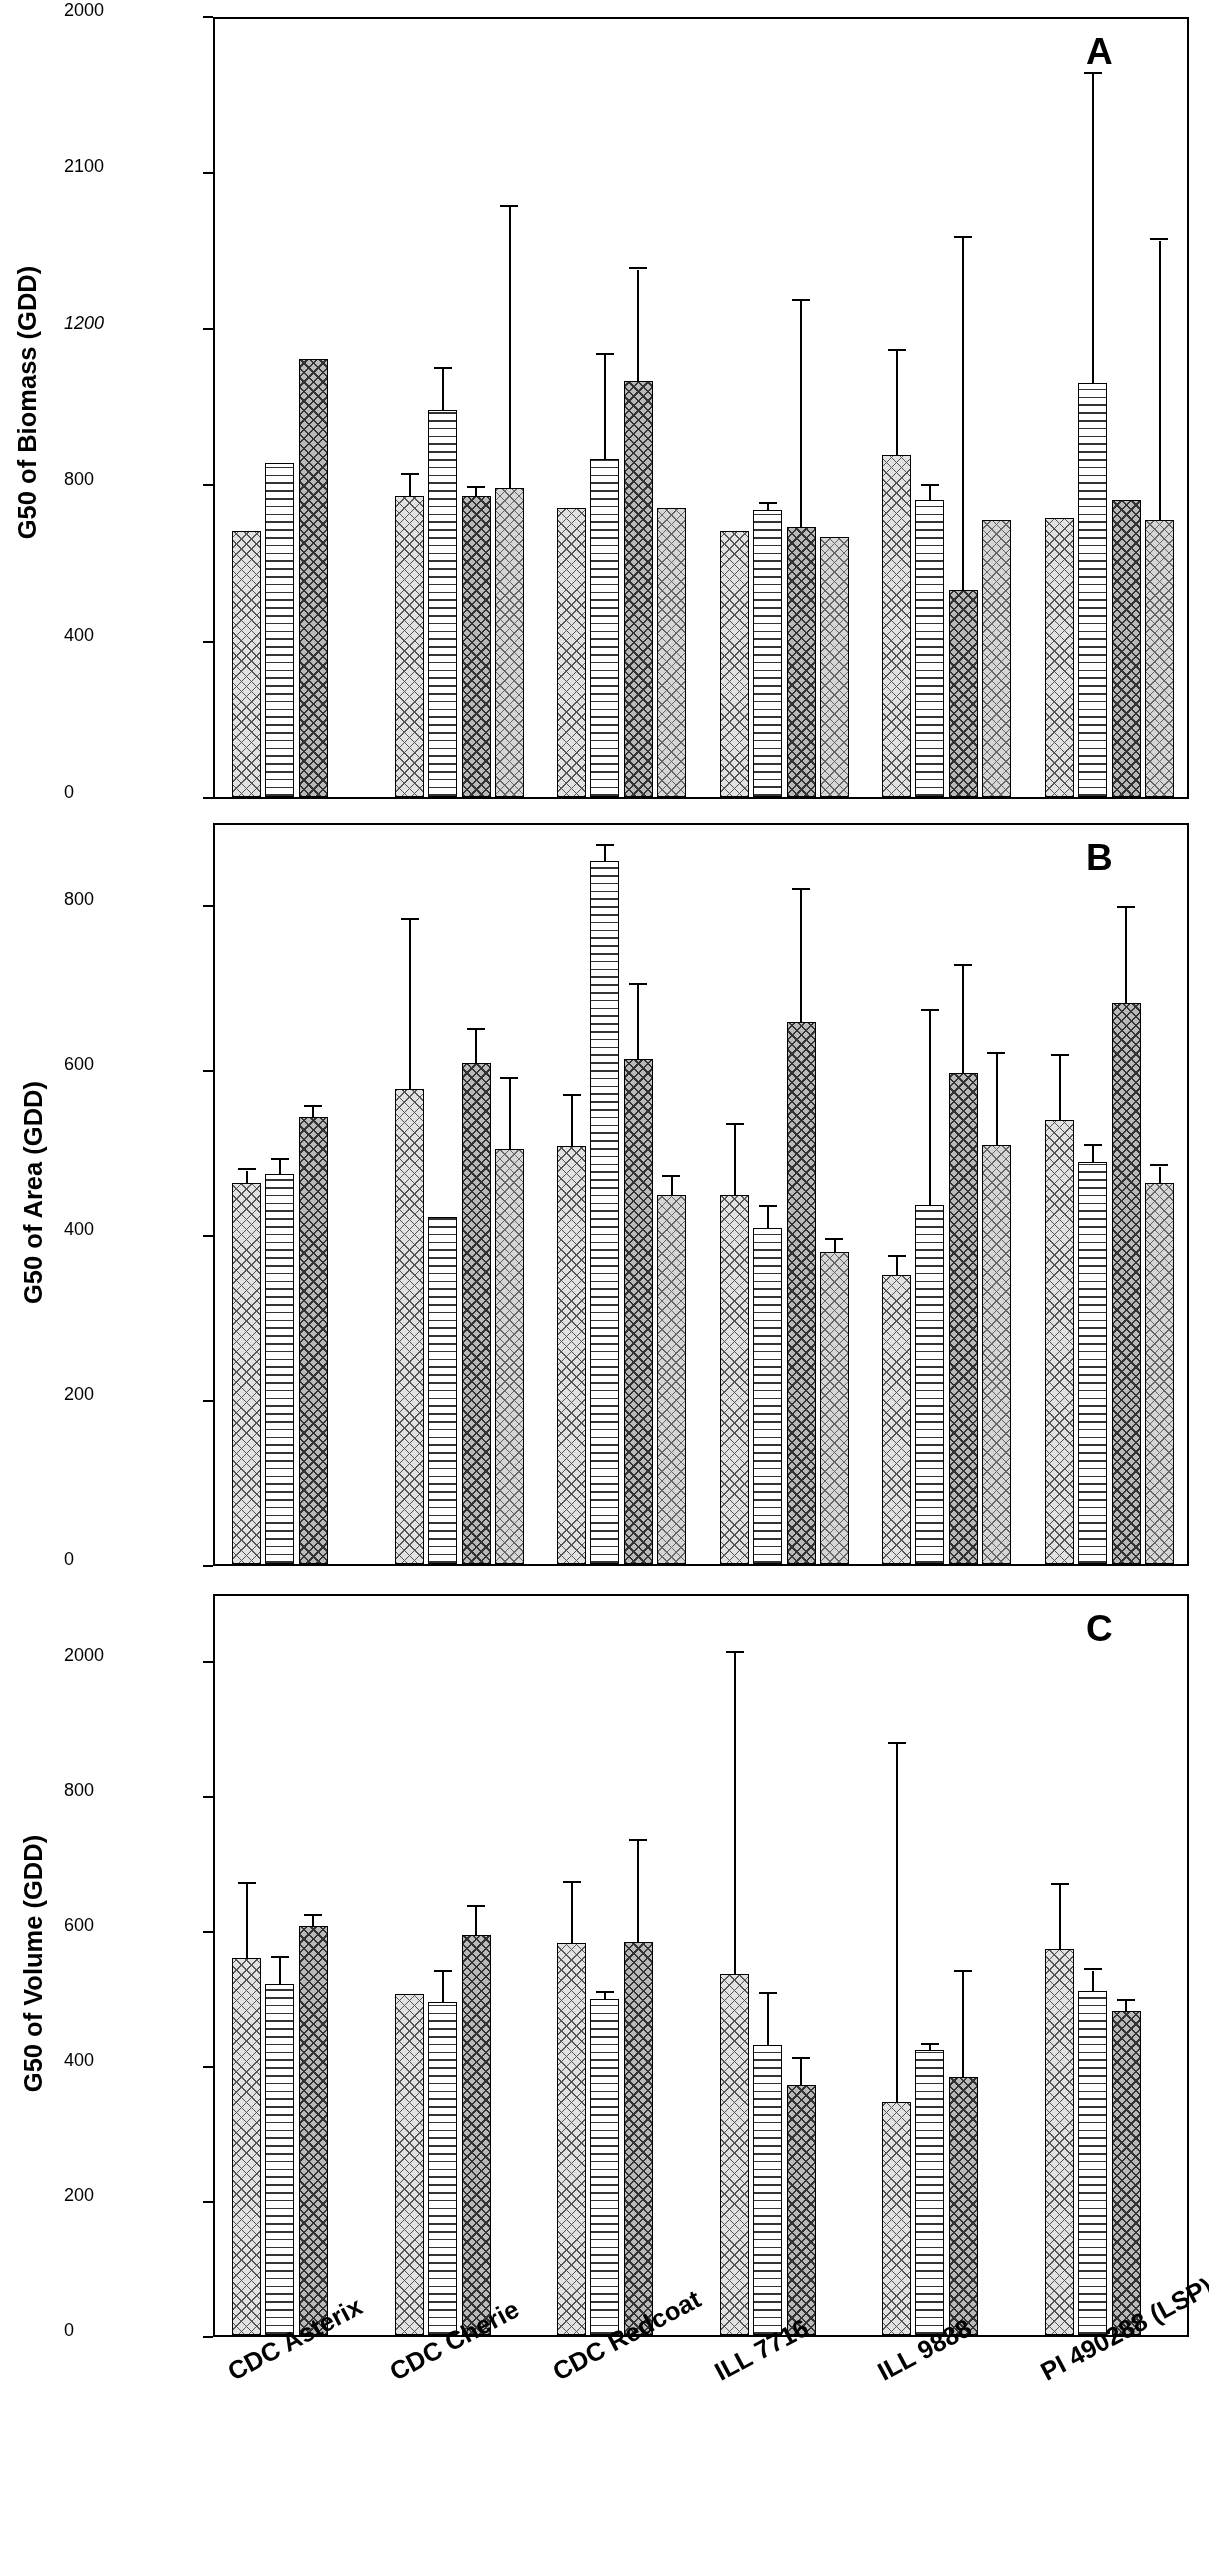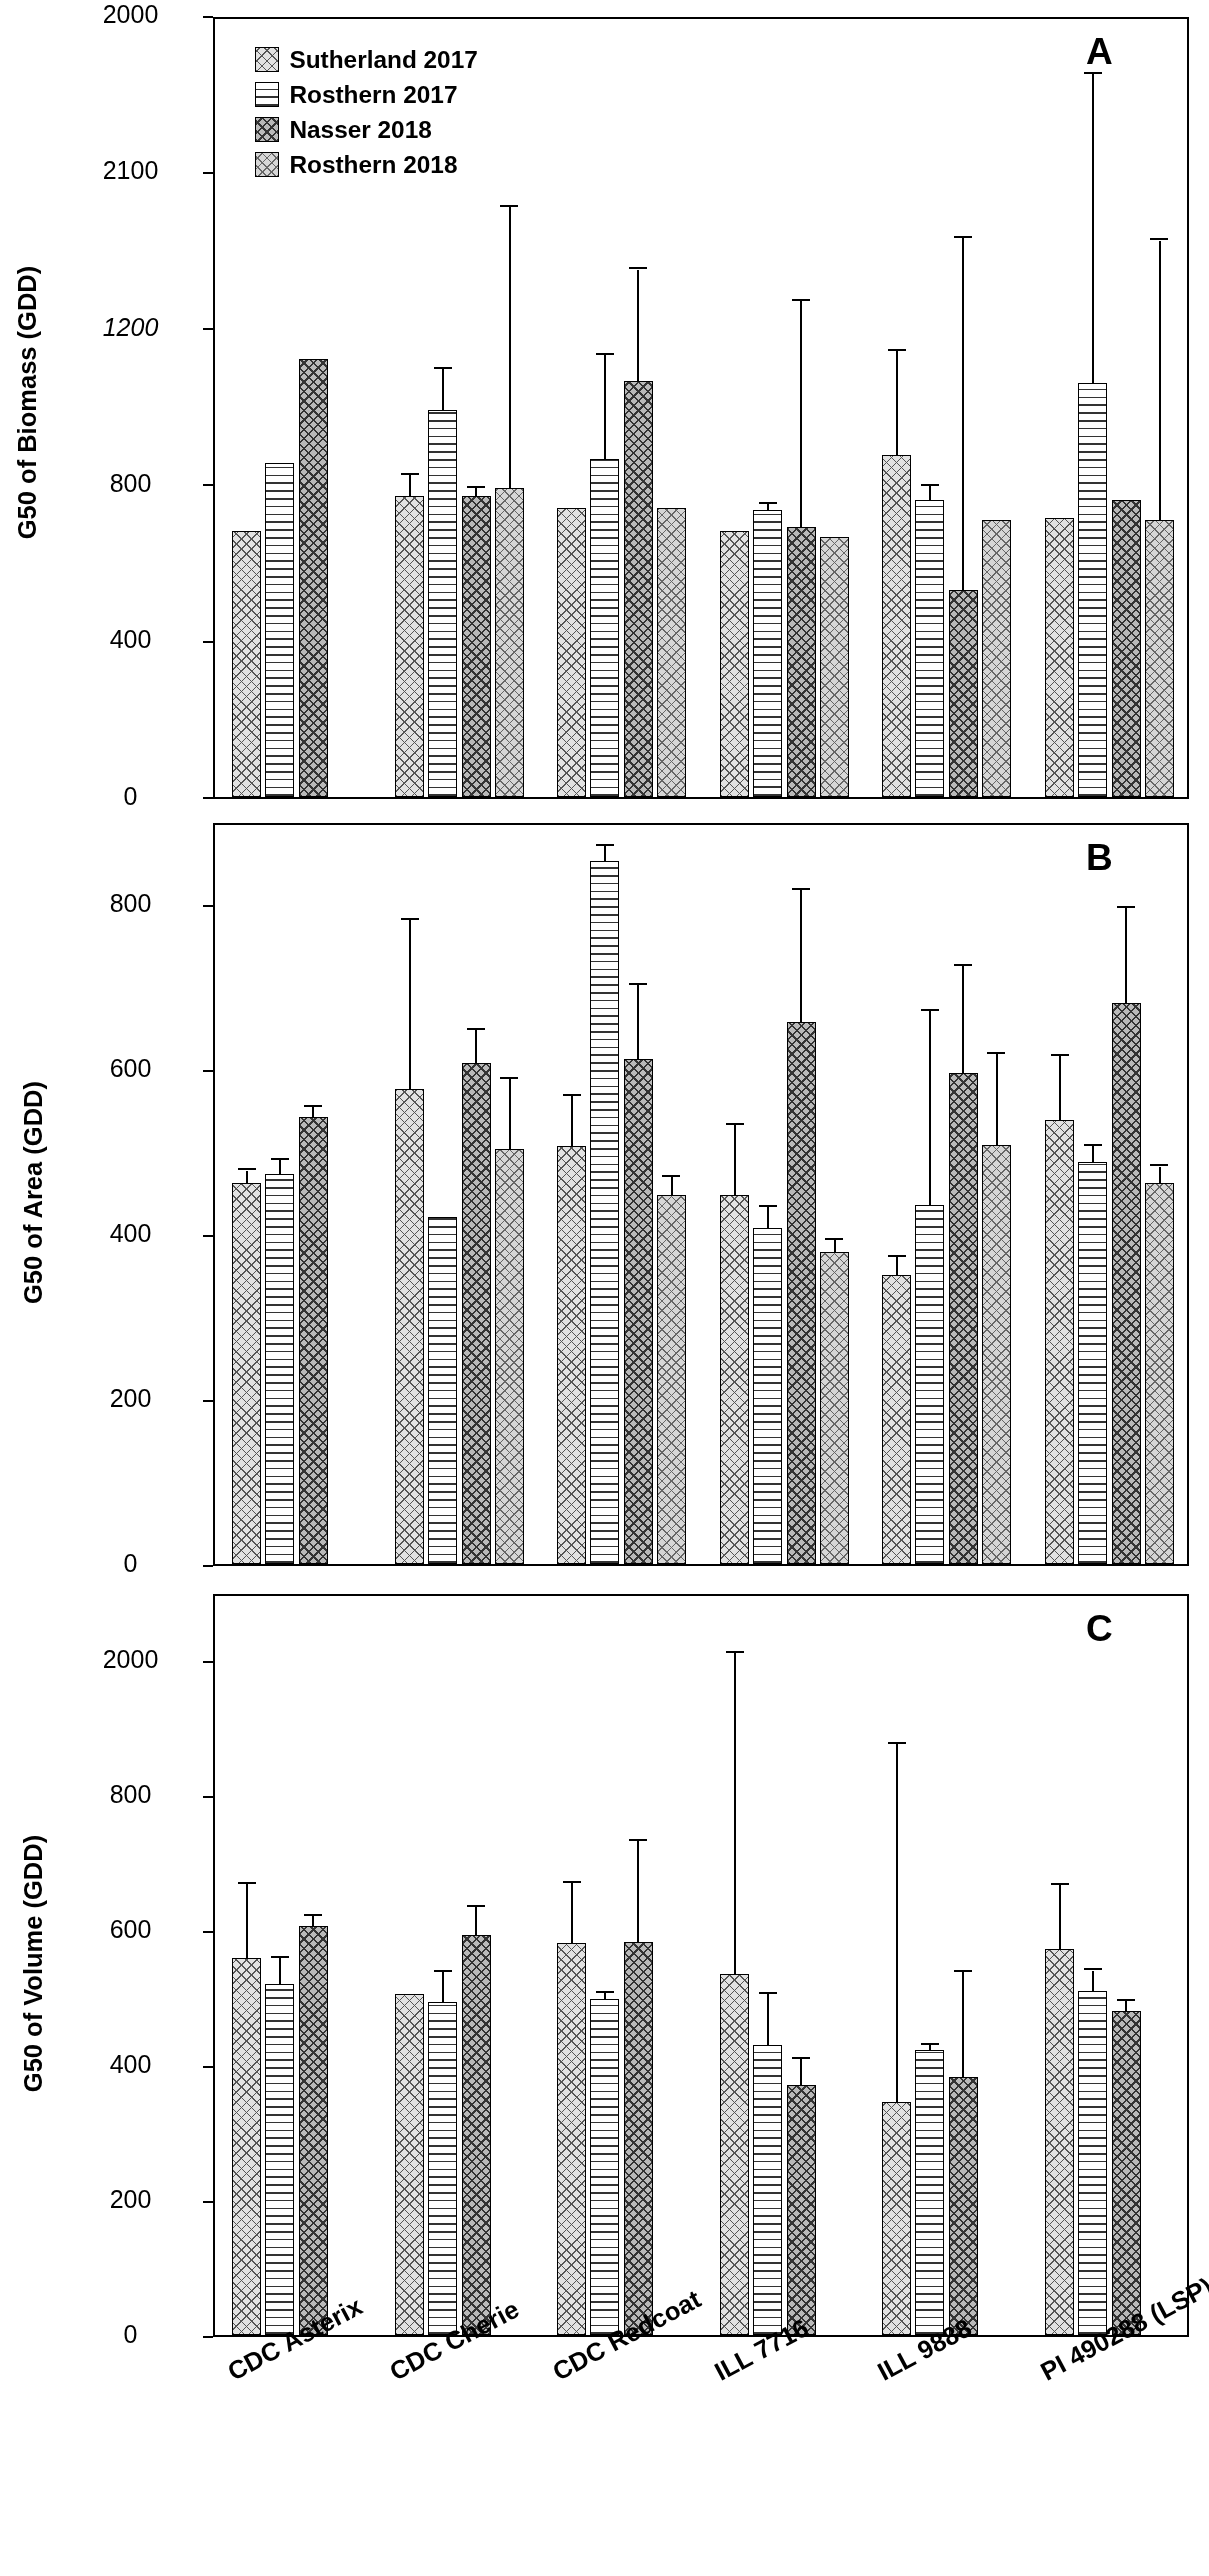--- a/index.html
+++ b/index.html
@@ -10,21 +10,21 @@
   .axisbox{position:absolute;border:2.2px solid #000;box-sizing:border-box;background:#fff;}
 
   .ylabel{
     position:absolute;
     transform-origin:center center;
     transform:rotate(-90deg);
     white-space:nowrap;
     font-size:25.5px;font-weight:bold;letter-spacing:0px;
     text-align:center;
   }
-  .ytick{position:absolute;right:16px;text-align:center;font-size:25px;white-space:nowrap;}
+  .ytick{position:absolute;right:16px;text-align:left;font-size:18px;white-space:nowrap;}
   .ytickmark{position:absolute;background:#000;height:2.2px;width:10px;}
   .panel-letter{position:absolute;font-size:37px;font-weight:bold;}
 
   .plot{position:absolute;overflow:visible;}
   .group{position:absolute;bottom:0;height:100%;}
   .bar{position:absolute;bottom:0;border:1.7px solid #000;box-sizing:border-box;}
   .err{position:absolute;width:1.7px;background:#000;}
   .errcap{position:absolute;height:1.7px;background:#000;}
 
   
@@ -150,38 +150,20 @@
             <div class="bar p-crossdark" style="left: 84px; width: 29px; height: 297px;"></div>
             <div class="bar p-crosslight" style="left: 117px; width: 29px; height: 277px;"></div>
             <div class="err" style="left: 131px; bottom: 277px; height: 279px;"></div>
             <div class="errcap" style="left: 122px; bottom: 557px; width: 18px;"></div>
           </div>
         </div>
     </div>
 
     <div class="panel-letter" style="left:1086px;top:30.5px;">A</div>
 
-    <div class="legend" style="left:255px;top:42px;">
-      <div class="legend-row">
-        <span class="legend-swatch p-cross"></span>
-        <span class="legend-label">Sutherland 2017</span>
-      </div>
-      <div class="legend-row">
-        <span class="legend-swatch p-hlines"></span>
-        <span class="legend-label">Rosthern 2017</span>
-      </div>
-      <div class="legend-row">
-        <span class="legend-swatch p-crossdark"></span>
-        <span class="legend-label">Nasser 2018</span>
-      </div>
-      <div class="legend-row">
-        <span class="legend-swatch p-crosslight"></span>
-        <span class="legend-label">Rosthern 2018</span>
-      </div>
-    </div>
   </div>
 
   <div class="panel" style="top:812px;height:768px;">
     <div class="ylabel" style="left:-161px;top:366px;width:388px;">G50 of Area (GDD)</div>
 
     <div id="b-ticks">
         <div class="ytick" style="left: 64px; width: 133px; top: 77px;">800</div>
         <div class="ytickmark" style="left: 203px; top: 93px;"></div>
         <div class="ytick" style="left: 64px; width: 133px; top: 242px;">600</div>
         <div class="ytickmark" style="left: 203px; top: 258px;"></div>

